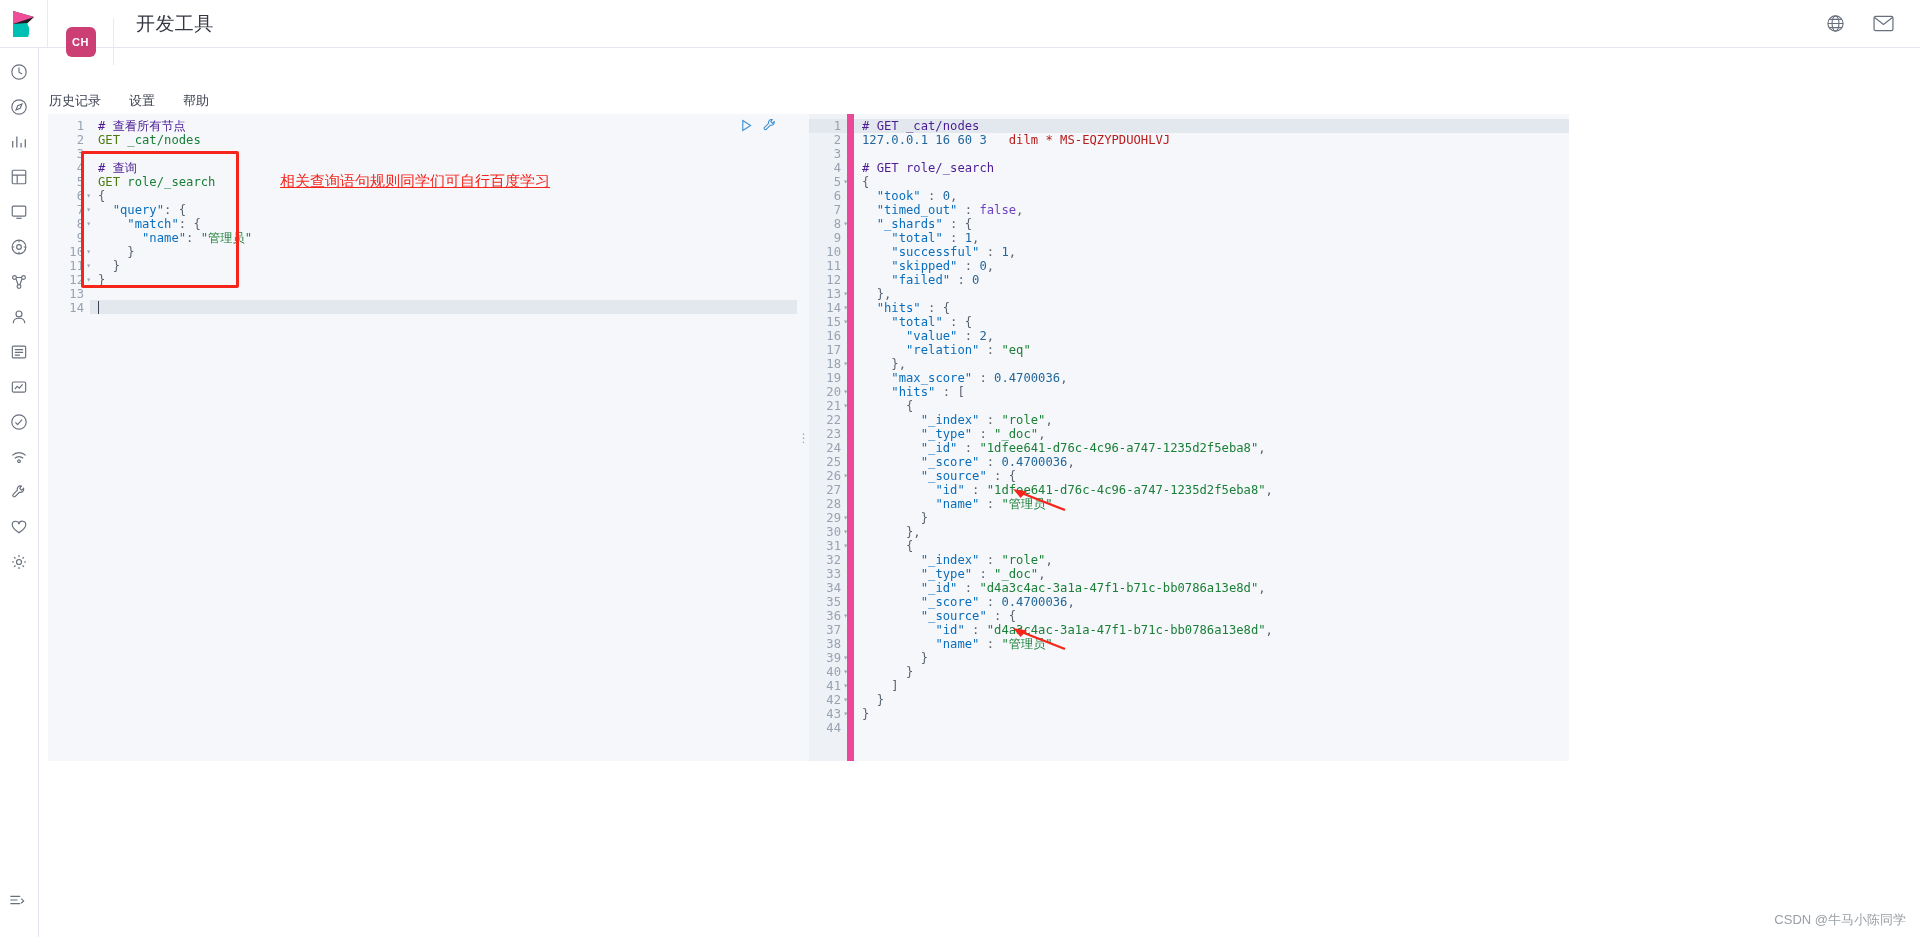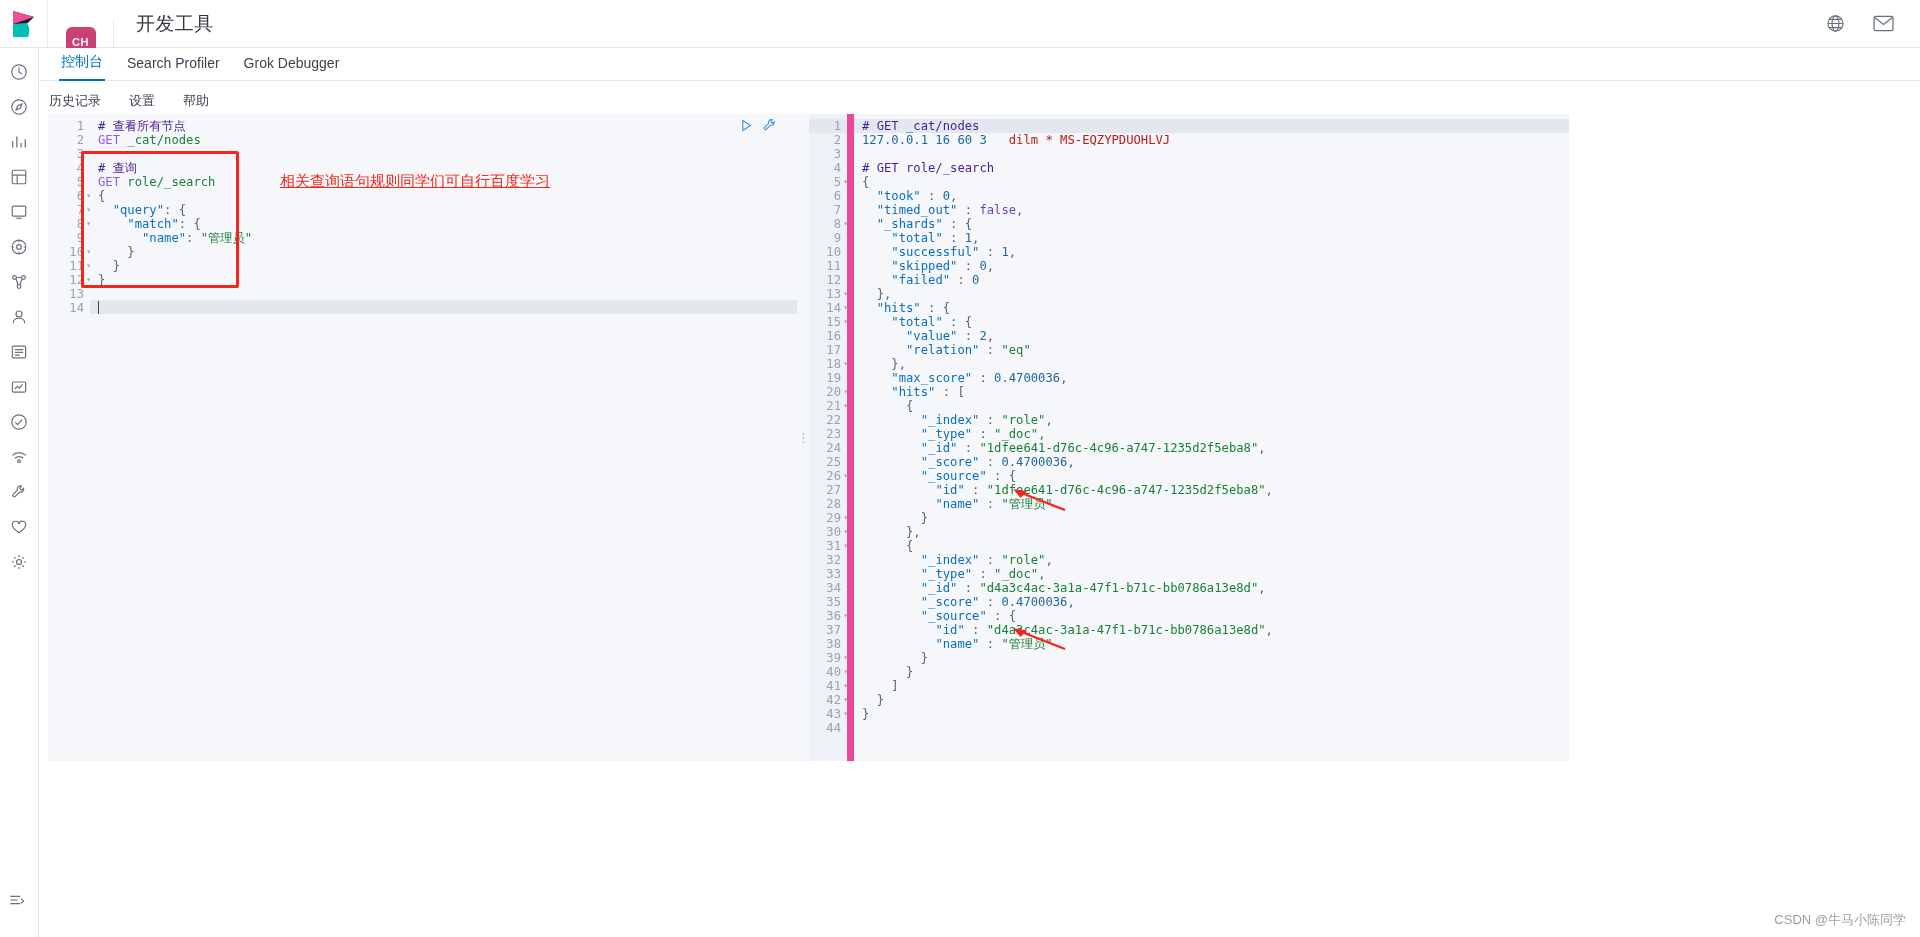--- a/index.html
+++ b/index.html
@@ -106,21 +106,21 @@
   .code {
     flex: 1; padding-top: 5px; color: #343741; position: relative; overflow: hidden;
     white-space: pre;
   }
   .code .row { height: 14px; padding-left: 8px; }
   .pane-right .code { border-left: 7px solid #ec4899; }
   .pane-right .code .row.hl { background: #e3e8ef; }
 
   
   .c-comment { color: #4c1d95; }
-  .c-method  { color: #8b5cf6; }
+  .c-method  { color: #4d7c0f; }
   .c-url     { color: #1a7f37; text-align: right; }
   .c-key     { color: #0a6ebd; }
   .c-str     { color: #1a7f37; }
   .c-num     { color: #21679b; }
   .c-bool    { color: #6f42c1; }
   .c-punct   { color: #5a6270; }
   .c-plain   { color: #b91c1c; }
 
   
   .actions {
@@ -286,25 +286,20 @@
         <path d="M10 2.2v2.2M10 15.6v2.2M2.2 10h2.2M15.6 10h2.2M4.5 4.5l1.6 1.6M13.9 13.9l1.6 1.6M15.5 4.5l-1.6 1.6M6.1 13.9l-1.6 1.6"></path>
       </svg>
     </span>
     <span class="collapse-btn">
       <svg width="18" height="18" viewBox="0 0 20 20" fill="none" stroke="#69707d" stroke-width="1.3">
         <path d="M2.6 6h11M2.6 10h8M2.6 14h11M14.6 8.4 17.4 11l-2.8 2.6"></path>
       </svg>
     </span>
   </div>
 
-  <div class="tabs">
-    <div class="tab active">控制台</div>
-    <div class="tab">Search Profiler</div>
-    <div class="tab">Grok Debugger</div>
-  </div>
 
   <div class="subnav">
     <span class="subnav-item">历史记录</span>
     <span class="subnav-item">设置</span>
     <span class="subnav-item">帮助</span>
   </div>
 
   <div class="panes">
 
     <div class="pane-left">

